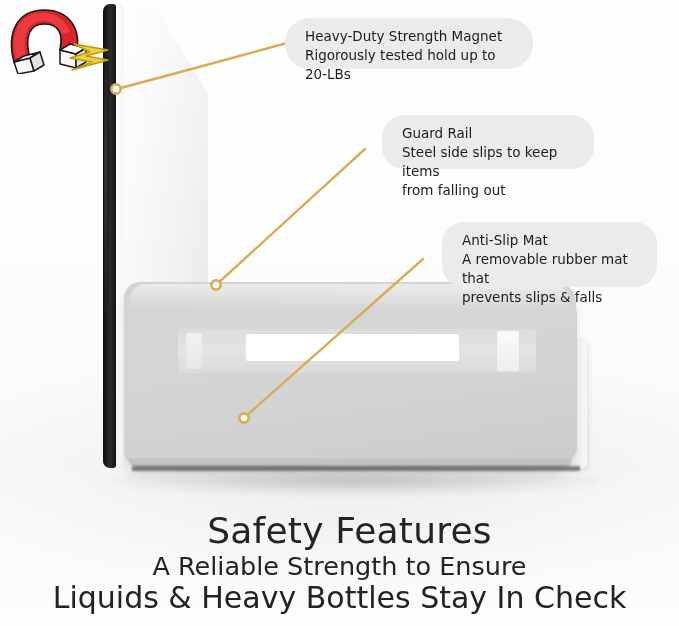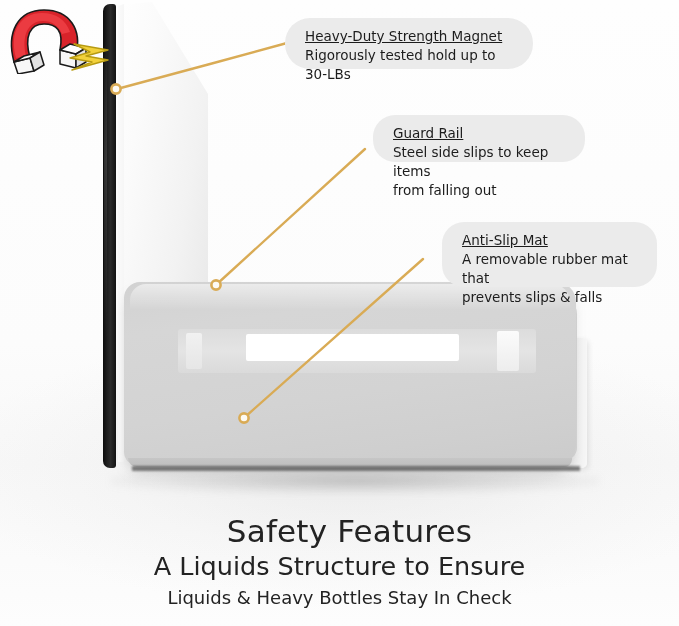--- a/index.html
+++ b/index.html
@@ -157,52 +157,51 @@
     background: #ebebeb;
     border-radius: 22px;
     padding: 9px 20px 11px 20px;
     box-sizing: border-box;
     color: #1c1c1c;
   }
   .callout .c-title {
     font-size: 13.5px;
     line-height: 19px;
     white-space: nowrap;
-    text-decoration: underline;
   }
   .callout .c-desc {
     font-size: 13.5px;
     line-height: 19px;
     white-space: pre-line;
   }
   #callout-magnet { left: 285px; top: 18px;  width: 248px; height: 51px; border-radius: 25px; }
-  #callout-rail   { left: 373px; top: 115px; width: 212px; height: 47px; }
+  #callout-rail   { left: 382px; top: 115px; width: 212px; height: 54px; }
   #callout-mat    { left: 442px; top: 222px; width: 215px; height: 65px; }
 
   
   #headline {
     position: absolute;
     left: 0; top: 512px;
     width: 679px;
     text-align: center;
     color: #232323;
   }
   #headline .h-main {
-    font-size: 31px;
+    font-size: 36px;
     line-height: 38px;
     letter-spacing: 0.2px;
     margin-left: 20px;
   }
   #headline .h-sub1 {
     font-size: 25.5px;
     line-height: 31px;
     margin-top: 1px;
   }
   #headline .h-sub2 {
-    font-size: 18px;
+    font-size: 30px;
     line-height: 31px;
   }
 </style>
 </head>
 <body>
 
 <div id="stage">
 
   <div id="product">
 
@@ -264,34 +263,34 @@
     </g>
     <g fill="#fdfaf3" stroke="#d9ab55" stroke-width="2.6">
       <circle cx="116" cy="89" r="4.6"></circle>
       <circle cx="216" cy="285" r="4.6"></circle>
       <circle cx="244" cy="418" r="4.6"></circle>
     </g>
   </svg>
 
   <div class="callout" id="callout-magnet">
     <div class="c-title">Heavy-Duty Strength Magnet</div>
-    <div class="c-desc">Rigorously tested hold up to 30-LBs</div>
+    <div class="c-desc">Rigorously tested hold up to 20-LBs</div>
   </div>
 
   <div class="callout" id="callout-rail">
     <div class="c-title">Guard Rail</div>
     <div class="c-desc">Steel side slips to keep items
 from falling out</div>
   </div>
 
   <div class="callout" id="callout-mat">
     <div class="c-title">Anti-Slip Mat</div>
     <div class="c-desc">A removable rubber mat that
 prevents slips &amp; falls</div>
   </div>
 
   <div id="headline">
     <div class="h-main">Safety Features</div>
-    <div class="h-sub1">A Liquids Structure to Ensure</div>
+    <div class="h-sub1">A Reliable Strength to Ensure</div>
     <div class="h-sub2">Liquids &amp; Heavy Bottles Stay In Check</div>
   </div>
 
 </div>
 
 </body></html>

